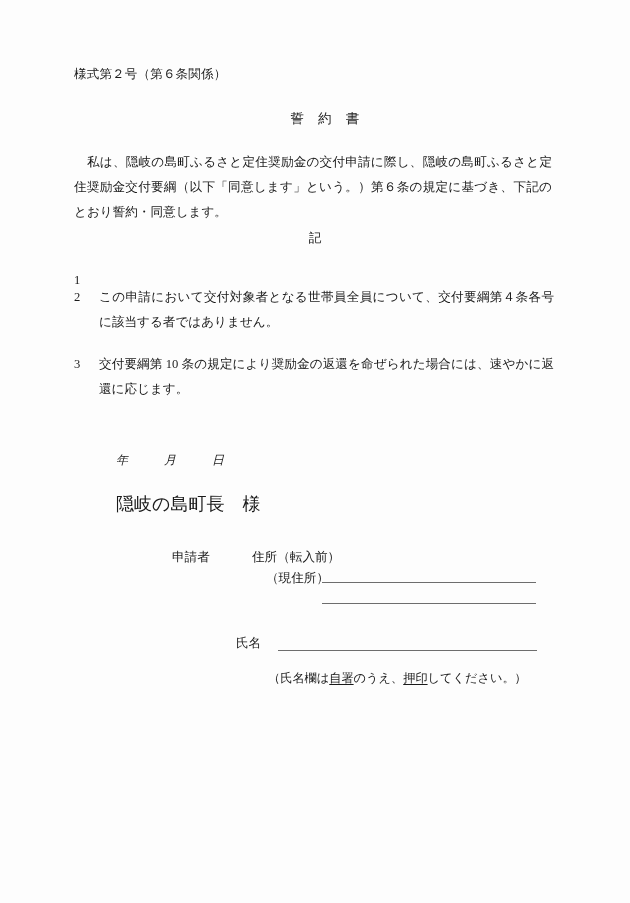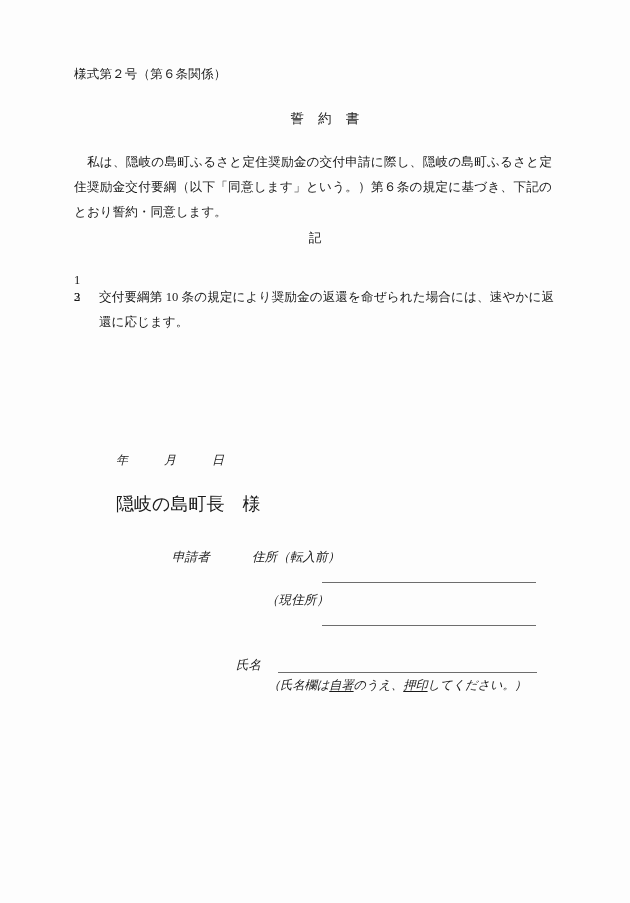--- a/index.html
+++ b/index.html
@@ -98,36 +98,36 @@
   
   .sig {
     position: absolute;
     left: 0;
     top: 549px;
     width: 630px;
   }
   .sig-row {
     position: relative;
     height: 21px;
-    font-style: italic;
   }
   .sig-label {
     position: absolute;
     font-size: 12.6px;
     white-space: pre;
   }
   .rule {
     position: absolute;
     height: 0;
     border-top: 1px solid #6d6d6d;
   }
   .note {
     position: absolute;
     font-size: 12.2px;
     white-space: pre;
+    margin-top: 15px;
   }
   .u {
     text-decoration: underline;
     text-underline-offset: 1.5px;
   }
 </style>
 </head>
 <body>
 
 <div class="page">
@@ -139,40 +139,41 @@
   <div class="lead">私は、隠岐の島町ふるさと定住奨励金の交付申請に際し、隠岐の島町ふるさと定住奨励金交付要綱（以下「同意します」という。）第６条の規定に基づき、下記のとおり誓約・同意します。</div>
 
   <div class="abs ki">記</div>
 
   <div class="items">
     <div class="item">
       <span class="item-num">1</span>
     </div>
     <div class="item">
       <span class="item-num">2</span>
+      <span>この申請において交付対象者となる世帯員全員について、交付要綱第４条各号に該当する者ではありません。</span>
     </div>
     <div class="item">
       <span class="item-num">3</span>
       <span>交付要綱第 10 条の規定により奨励金の返還を命ぜられた場合には、速やかに返還に応じます。</span>
     </div>
   </div>
 
   <div class="abs date-line">年　　　月　　　日</div>
 
   <div class="abs recipient">隠岐の島町長　様</div>
 
   <div class="sig">
 
     <div class="sig-row">
       <span class="sig-label" style="left:172px; top:0;">申請者</span>
       <span class="sig-label" style="left:252px; top:0;">住所（転入前）</span>
       <span class="rule" style="left:322px; top:33px; width:214px;"></span>
     </div>
 
-    <div class="sig-row" style="height:21px; margin-top:22px;">
+    <div class="sig-row" style="height:21px; ">
       <span class="sig-label" style="left:266px; top:0;">（現住所）</span>
       <span class="rule" style="left:322px; top:33px; width:214px;"></span>
     </div>
 
     <div class="sig-row" style="height:21px; margin-top:44px;">
       <span class="sig-label" style="left:236px; top:0;">氏名</span>
       <span class="rule" style="left:278px; top:15px; width:259px;"></span>
       <span class="note" style="left:268px; top:20px;"><span>（氏名欄は</span><span class="u">自署</span><span>のうえ、</span><span class="u">押印</span><span>してください。）</span></span>
     </div>
 

